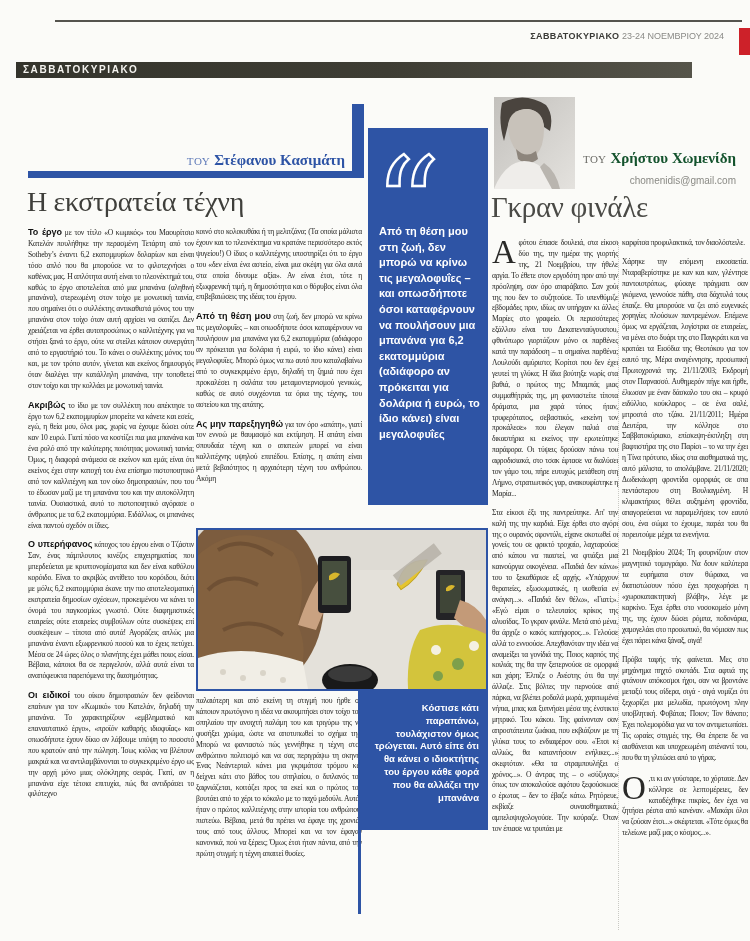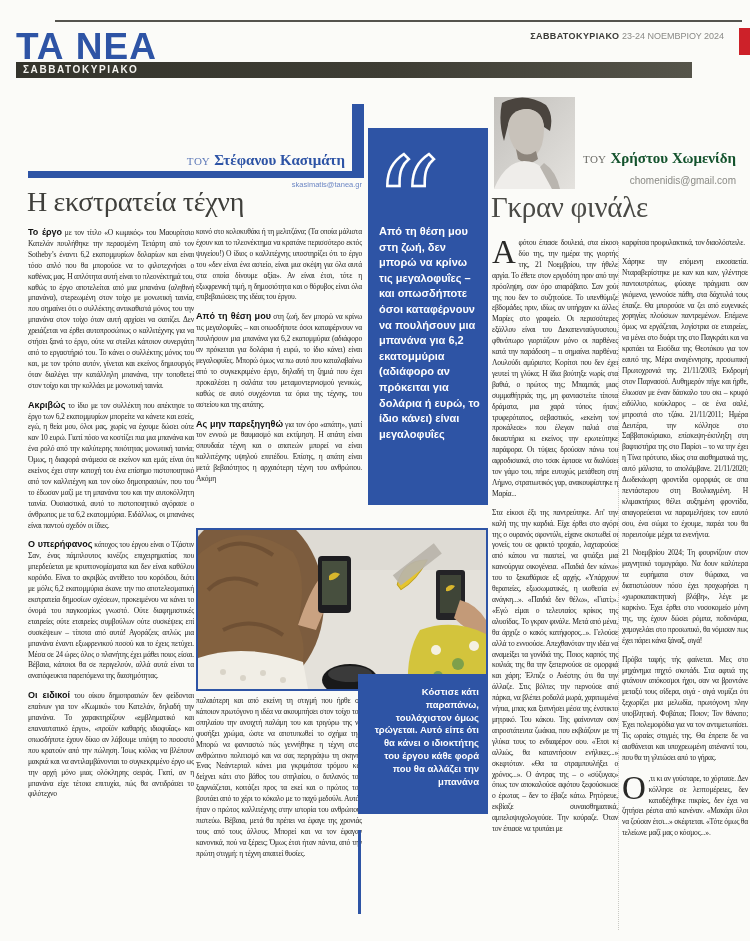--- a/index.html
+++ b/index.html
@@ -58,21 +58,21 @@
   .quote-mark{position:absolute;left:4px;width:86px;height:84px;}
   .quote-open{top:4px;}
   .quote-close{top:292px;}
   .quote-text{position:absolute;left:11px;right:5px;top:96px;
         font-family:"Liberation Sans",sans-serif;font-weight:bold;font-size:11px;
         line-height:15.6px;color:#ffffff;text-align:left;}
 
   
   .art-photo{position:absolute;left:196px;top:528px;width:292px;height:163px;
         box-sizing:border-box;border:2px solid #2e54a5;background:#e3e0da;}
-  .caption-block{position:absolute;left:358px;top:674px;width:130px;height:140px;background:#2e54a5;}
+  .caption-block{position:absolute;left:358px;top:690px;width:130px;height:140px;background:#2e54a5;}
   .caption-text{position:absolute;left:12px;right:9px;top:12px;text-align:right;
         font-family:"Liberation Sans",sans-serif;font-weight:bold;font-size:9.5px;
         line-height:12.8px;color:#fff;}
   .caption-sliver{position:absolute;left:358px;top:830px;width:3px;height:84px;background:#2e54a5;}
 
   
   .portrait{position:absolute;left:494px;top:97px;width:81px;height:92px;background:#d8d6d2;}
   .finale-byline{position:absolute;left:560px;top:149px;width:176px;text-align:right;white-space:nowrap;}
   .finale-byline .byline-prefix{color:#6b6b66;}
   .finale-byline .byline-name{font-family:"Liberation Serif",serif;font-weight:bold;
@@ -81,36 +81,34 @@
         font-family:"Liberation Sans",sans-serif;font-size:10px;color:#8a8a85;}
   .headline-right{position:absolute;left:491px;top:191px;font-family:"Liberation Serif",serif;
         font-size:29px;color:#4a4a46;letter-spacing:-.3px;}
 </style>
 </head>
 <body>
 
 <div id="page">
 
   <div class="top-rule"></div>
-  <div class="logo">ΤΑ ΝΕΑ</div>
   <div class="logo-bar">
     <span>ΣΑΒΒΑΤΟΚΥΡΙΑΚΟ</span>
   </div>
   <div class="edition">
     <b>ΣΑΒΒΑΤΟΚΥΡΙΑΚΟ</b><span> 23-24 ΝΟΕΜΒΡΙΟΥ 2024</span>
   </div>
   <div class="page-tab"></div>
 
   <div class="pandora-byline">
     <span class="byline-prefix">ΤΟΥ</span>
     <span class="byline-name">Στέφανου Κασιμάτη</span>
   </div>
   <div class="pandora-rule-h"></div>
   <div class="pandora-rule-v"></div>
-  <div class="pandora-email">skasimatis@tanea.gr</div>
 
   <div class="headline-left">Η εκστρατεία τέχνη</div>
 
   <div class="bodycol colA">
     <p><span class="lead">Το έργο</span><span> με τον τίτλο «Ο κωμικός» του Μαουρίτσιο Κατελάν πουλήθηκε την περασμένη Τετάρτη από τον Sotheby’s έναντι 6,2 εκατομμυρίων δολαρίων και είναι τόσο απλό που θα μπορούσε να το φιλοτεχνήσει ο καθένας μας. Η απλότητα αυτή είναι το πλεονέκτημά του, καθώς το έργο αποτελείται από μια μπανάνα (αληθινή μπανάνα), στερεωμένη στον τοίχο με μονωτική ταινία, που σημαίνει ότι ο συλλέκτης αντικαθιστά μόνος του την μπανάνα στον τοίχο όταν αυτή αρχίσει να σαπίζει. Δεν χρειάζεται να έρθει αυτοπροσώπως ο καλλιτέχνης για να στήσει ξανά το έργο, ούτε να στείλει κάποιον συνεργάτη από το εργαστήριό του. Το κάνει ο συλλέκτης μόνος του και, με τον τρόπο αυτόν, γίνεται και εκείνος δημιουργός όταν διαλέγει την κατάλληλη μπανάνα, την τοποθετεί στον τοίχο και την κολλάει με μονωτική ταινία.</span></p>
     <p><span class="lead">Ακριβώς</span><span> το ίδιο με τον συλλέκτη που απέκτησε το έργο των 6,2 εκατομμυρίων μπορείτε να κάνετε και εσείς, εγώ, η θεία μου, όλοι μας, χωρίς να έχουμε δώσει ούτε καν 10 ευρώ. Γιατί πόσο να κοστίζει πια μια μπανάνα και ένα ρολό από την καλύτερης ποιότητας μονωτική ταινία; Όμως, η διαφορά ανάμεσα σε εκείνον και εμάς είναι ότι εκείνος έχει στην κατοχή του ένα επίσημο πιστοποιητικό από τον καλλιτέχνη και τον οίκο δημοπρασιών, που του το έδωσαν μαζί με τη μπανάνα του και την αυτοκόλλητη ταινία. Ουσιαστικά, αυτό το πιστοποιητικό αγόρασε ο άνθρωπος με τα 6,2 εκατομμύρια. Ειδάλλως, οι μπανάνες είναι παντού σχεδόν οι ίδιες.</span></p>
     <p><span class="lead">Ο υπερήφανος</span><span> κάτοχος του έργου είναι ο Τζάστιν Σαν, ένας πάμπλουτος κινέζος επιχειρηματίας που μπερδεύεται με κρυπτονομίσματα και δεν είναι καθόλου κορόιδο. Είναι το ακριβώς αντίθετο του κορόιδου, διότι με μόλις 6,2 εκατομμύρια έκανε την πιο αποτελεσματική εκστρατεία δημοσίων σχέσεων, προκειμένου να κάνει το όνομά του παγκοσμίως γνωστό. Ούτε διαφημιστικές εταιρείες ούτε εταιρείες συμβούλων ούτε συσκέψεις επί συσκέψεων – τίποτα από αυτά! Αγοράζεις απλώς μια μπανάνα έναντι εξωφρενικού ποσού και το έχεις πετύχει. Μέσα σε 24 ώρες όλος ο πλανήτης έχει μάθει ποιος είσαι. Βέβαια, κάποιοι θα σε περιγελούν, αλλά αυτά είναι τα αναπόφευκτα παρεπόμενα της διασημότητας.</span></p>
     <p><span class="lead">Οι ειδικοί</span><span> του οίκου δημοπρασιών δεν φείδονται επαίνων για τον «Κωμικό» του Κατελάν, δηλαδή την μπανάνα. Το χαρακτηρίζουν «εμβληματικό και επαναστατικό έργο», «προϊόν καθαρής ιδιοφυΐας» και οπωσδήποτε έχουν δίκιο αν λάβουμε υπόψη το ποσοστό που κρατούν από την πώληση. Ίσως κιόλας να βλέπουν μακριά και να αντιλαμβάνονται το συγκεκριμένο έργο ως την αρχή μόνο μιας ολόκληρης σειράς. Γιατί, αν η μπανάνα είχε τέτοια επιτυχία, πώς θα αντιδράσει το φιλότεχνο</span></p>
   </div>
 

